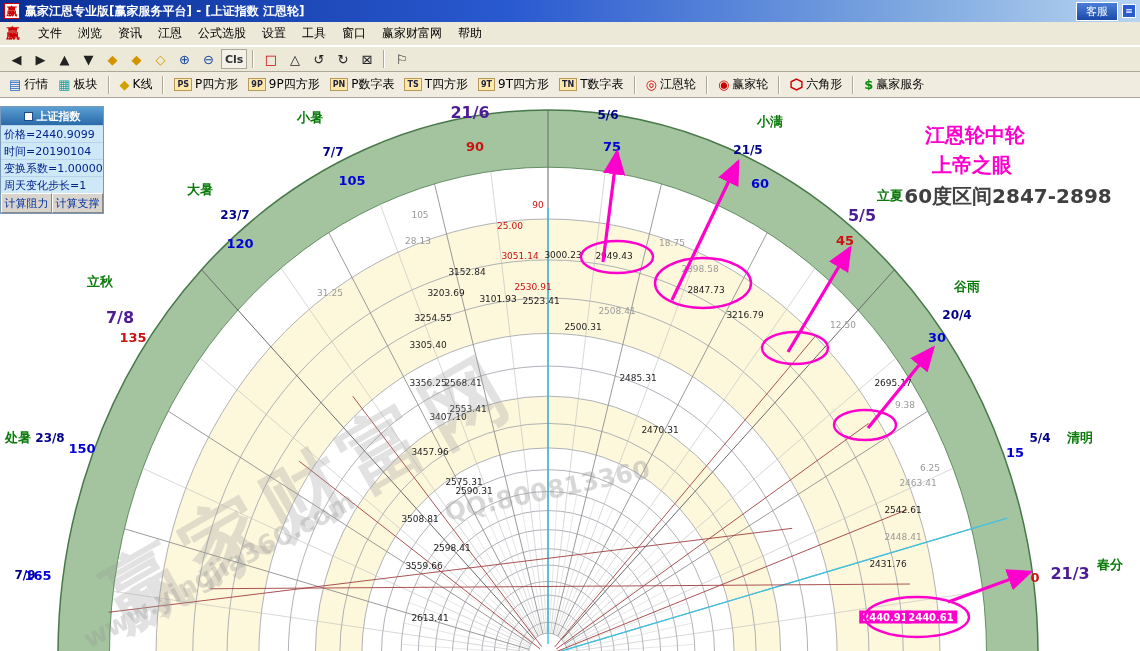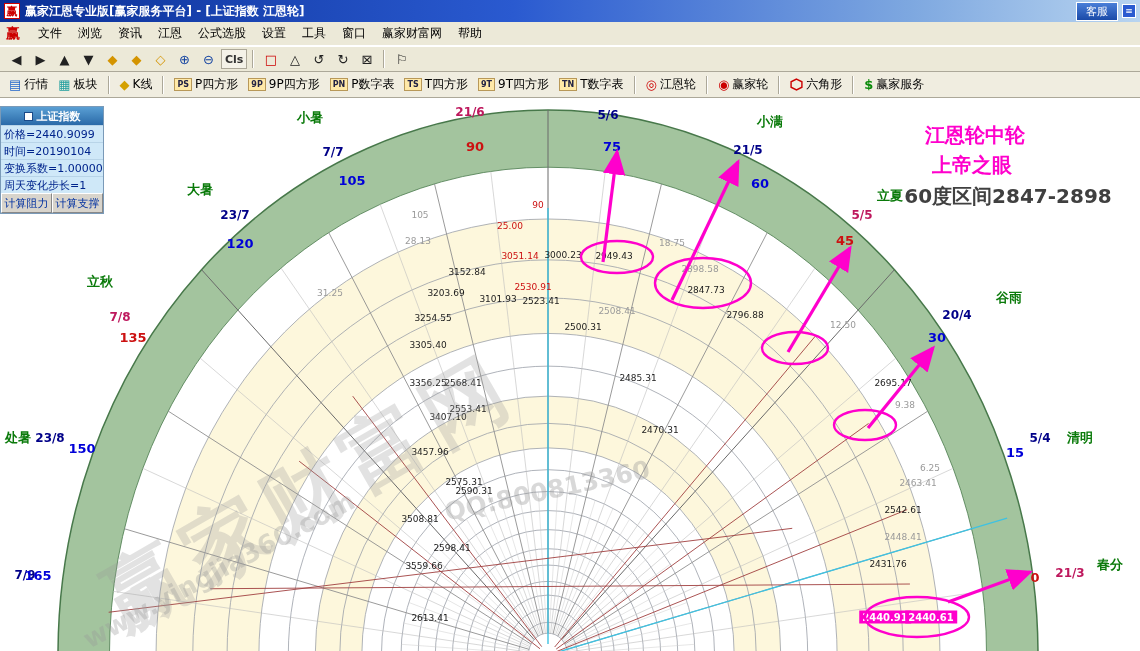--- a/index.html
+++ b/index.html
@@ -35,21 +35,21 @@
   
   .chart{position:relative;flex:1;background:#fff;overflow:hidden}
   .chart svg{position:absolute;left:0;top:0}
   #wheel{z-index:1}
   #overlay{z-index:6;pointer-events:none}
   .labels{position:absolute;inset:0;z-index:2;pointer-events:none}
   .lbl{position:absolute;transform:translate(-50%,-50%);white-space:nowrap;font-size:9px}
   .cl-k{color:#1c1c1c}.cl-r{color:#cc1111}.cl-g{color:#9a9a9a}
   .ol-g{color:#0a7a0a;font-weight:bold;font-size:13px}
   .ol-d{color:#000088;font-weight:bold;font-size:12px}
-  .ol-rd{color:#be185d;font-weight:bold;font-size:12px}
+  .ol-rd{color:#4c1d95;font-weight:bold;font-size:16px}
   .ol-a{color:#0000d8;font-weight:bold;font-size:13px}
   .ol-ra{color:#cc1111;font-weight:bold;font-size:13px}
   .anno{position:absolute;transform:translate(-50%,-50%);font-size:20px;font-weight:bold;z-index:6;white-space:nowrap}
   .tag{position:absolute;transform:translate(-50%,-50%);color:#fff;font-size:10px;font-weight:bold;padding:1px 3px;z-index:4;white-space:nowrap}
 
   
   .watermark{position:absolute;inset:0;z-index:3;pointer-events:none}
   .wm{position:absolute;color:#9a9a9a;white-space:nowrap;transform-origin:0 50%}
   .wm-main{left:110px;top:455px;font-size:82px;font-weight:bold;letter-spacing:10px;opacity:.28;transform:rotate(-30deg)}
   .wm-url{left:85px;top:528px;font-size:26px;font-weight:bold;opacity:.34;transform:rotate(-28deg)}
@@ -285,42 +285,42 @@
         <span class="lbl cl-k" style="left: 448px; top: 319px;">3407.10</span>
         <span class="lbl cl-k" style="left: 430px; top: 354px;">3457.96</span>
         <span class="lbl cl-k" style="left: 420px; top: 421px;">3508.81</span>
         <span class="lbl cl-k" style="left: 424px; top: 468px;">3559.66</span>
         <span class="lbl cl-r" style="left: 533px; top: 189px;">2530.91</span>
         <span class="lbl cl-k" style="left: 541px; top: 203px;">2523.41</span>
         <span class="lbl cl-g" style="left: 617px; top: 213px;">2508.41</span>
         <span class="lbl cl-k" style="left: 583px; top: 229px;">2500.31</span>
         <span class="lbl cl-k" style="left: 638px; top: 280px;">2485.31</span>
         <span class="lbl cl-k" style="left: 660px; top: 332px;">2470.31</span>
-        <span class="lbl cl-k" style="left: 745px; top: 217px;">2796.88</span>
+        <span class="lbl cl-k" style="left: 745px; top: 217px;">3216.79</span>
         <span class="lbl cl-g" style="left: 843px; top: 227px;">12.50</span>
         <span class="lbl cl-k" style="left: 893px; top: 285px;">2695.17</span>
         <span class="lbl cl-g" style="left: 905px; top: 307px;">9.38</span>
         <span class="lbl cl-g" style="left: 930px; top: 370px;">6.25</span>
         <span class="lbl cl-g" style="left: 918px; top: 385px;">2463.41</span>
         <span class="lbl cl-k" style="left: 903px; top: 412px;">2542.61</span>
         <span class="lbl cl-g" style="left: 903px; top: 439px;">2448.41</span>
         <span class="lbl cl-k" style="left: 888px; top: 466px;">2431.76</span>
         <span class="lbl cl-k" style="left: 463px; top: 285px;">2568.41</span>
         <span class="lbl cl-k" style="left: 468px; top: 311px;">2553.41</span>
         <span class="lbl cl-k" style="left: 464px; top: 364px; margin-top: 20px;">2575.31</span>
         <span class="lbl cl-k" style="left: 474px; top: 393px;">2590.31</span>
         <span class="lbl cl-k" style="left: 452px; top: 450px;">2598.41</span>
         <span class="lbl cl-k" style="left: 430px; top: 520px;">2613.41</span>
         <span class="lbl ol-g" style="left: 310px; top: 20px;">小暑</span>
         <span class="lbl ol-g" style="left: 200px; top: 92px;">大暑</span>
         <span class="lbl ol-g" style="left: 100px; top: 184px;">立秋</span>
         <span class="lbl ol-g" style="left: 18px; top: 340px;">处暑</span>
         <span class="lbl ol-g" style="left: 770px; top: 24px;">小满</span>
         <span class="lbl ol-g" style="left: 890px; top: 98px;">立夏</span>
-        <span class="lbl ol-g" style="left: 1009px; top: 189px; margin-top: 11px;">谷雨</span>
+        <span class="lbl ol-g" style="left: 967px; top: 189px;">谷雨</span>
         <span class="lbl ol-g" style="left: 1080px; top: 340px;">清明</span>
         <span class="lbl ol-g" style="left: 1110px; top: 467px;">春分</span>
         <span class="lbl ol-d" style="left: 333px; top: 54px;">7/7</span>
         <span class="lbl ol-d" style="left: 235px; top: 117px;">23/7</span>
         <span class="lbl ol-d" style="left: 50px; top: 340px;">23/8</span>
         <span class="lbl ol-d" style="left: 25px; top: 477px;">7/9</span>
         <span class="lbl ol-d" style="left: 608px; top: 17px;">5/6</span>
         <span class="lbl ol-d" style="left: 748px; top: 52px;">21/5</span>
         <span class="lbl ol-d" style="left: 957px; top: 217px;">20/4</span>
         <span class="lbl ol-d" style="left: 1040px; top: 340px;">5/4</span>

